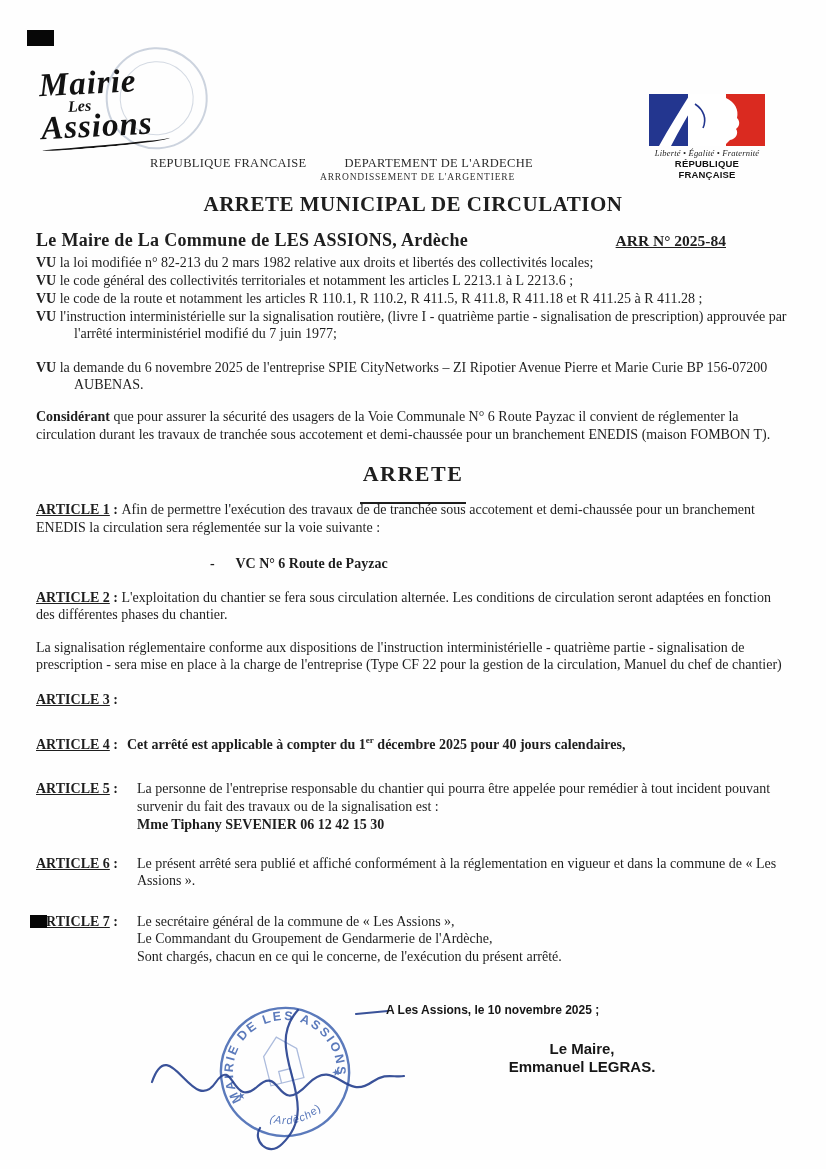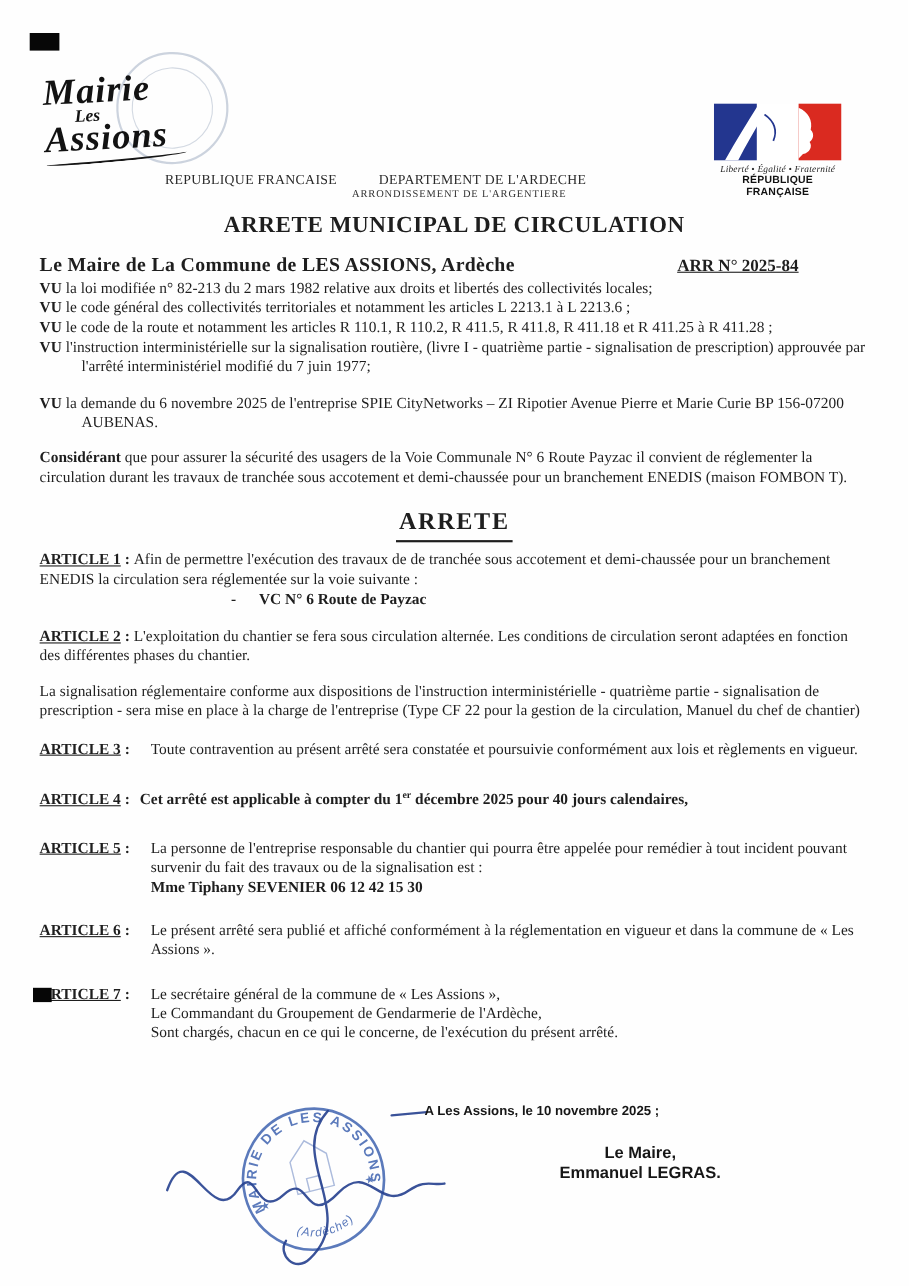--- a/index.html
+++ b/index.html
@@ -33,25 +33,25 @@
   
   .title{font-size:21px; font-weight:700; text-align:center; letter-spacing:.5px;}
   .subject{display:flex; justify-content:space-between; align-items:baseline; margin-top:13px;}
   .subject-left{font-size:18px; font-weight:700; letter-spacing:.3px;}
   .subject-right{font-size:15.5px; font-weight:700; text-decoration:underline; margin-right:64px;}
   .vu{margin-top:1px; padding-left:38px; text-indent:-38px; font-size:14px; line-height:17px;}
   .vu.first{margin-top:3px;}
   .vu.gap{margin-top:17px;}
   .considerant{margin-top:15px; font-size:14px; line-height:17.5px;}
   .arrete{margin-top:18px; text-align:center;}
-  .arrete span{font-size:22px; font-weight:700; letter-spacing:1.5px; border-bottom:2.5px solid #1e1e1e; padding:0 3px 5px;}
+  .arrete span{font-size:22px; font-weight:700; letter-spacing:1.5px; border-bottom:2.5px solid #1e1e1e; padding:0 3px 16px;}
   .article{font-size:14px; line-height:17.5px; margin-top:14px;}
   .article-label{font-weight:700; text-decoration:underline;}
   .sep{font-weight:700;}
-  .bullet{font-weight:700; white-space:pre; padding-left:174px; margin-top:1px;}
+  .bullet{font-weight:700; white-space:pre; padding-left:174px; margin-top:19px;}
   .hang{display:flex;}
   .hang .lab{flex:0 0 101px;}
   .hang .txt{flex:1;}
   .a2{margin-top:16px;}
   .signal{margin-top:15px; font-size:14px; line-height:17.5px;}
   .a3{margin-top:17px;}
   .a4{font-weight:700; margin-top:24px;}
   .a4 .gapspan{margin-left:9px;}
   .a4 sup{font-size:9px;}
   .a5{margin-top:27px;}
@@ -119,21 +119,20 @@
     <div><span class="article-label">ARTICLE 1</span><span class="sep"> : </span><span>Afin de permettre l'exécution des travaux de de tranchée sous accotement et demi-chaussée pour un branchement ENEDIS la circulation sera réglementée sur la voie suivante :</span></div>
     <div class="bullet">-      VC N° 6 Route de Payzac</div>
   </div>
 
   <div class="article a2"><span class="article-label">ARTICLE 2</span><span class="sep"> : </span><span>L'exploitation du chantier se fera sous circulation alternée. Les conditions de circulation seront adaptées en fonction des différentes phases du chantier.</span></div>
 
   <p class="signal">La signalisation réglementaire conforme aux dispositions de l'instruction interministérielle - quatrième partie - signalisation de prescription - sera mise en place à la charge de l'entreprise (Type CF 22 pour la gestion de la circulation, Manuel du chef de chantier)</p>
 
   <div class="article hang a3">
     <span class="lab"><span class="article-label">ARTICLE 3</span><span class="sep"> : </span></span>
-    <div class="txt">Toute contravention au présent arrêté sera constatée et poursuivie conformément aux lois et règlements en vigueur.</div>
   </div>
 
   <div class="article a4"><span class="article-label">ARTICLE 4</span><span class="sep"> :</span><span class="gapspan">Cet arrêté est applicable à compter du 1</span><sup>er</sup><span> décembre 2025 pour 40 jours calendaires,</span></div>
 
   <div class="article hang a5">
     <span class="lab"><span class="article-label">ARTICLE 5</span><span class="sep"> : </span></span>
     <div class="txt">
       <div>La personne de l'entreprise responsable du chantier qui pourra être appelée pour remédier à tout incident pouvant survenir du fait des travaux ou de la signalisation est :</div>
       <div class="contact">Mme Tiphany SEVENIER 06 12 42 15 30</div>
     </div>

